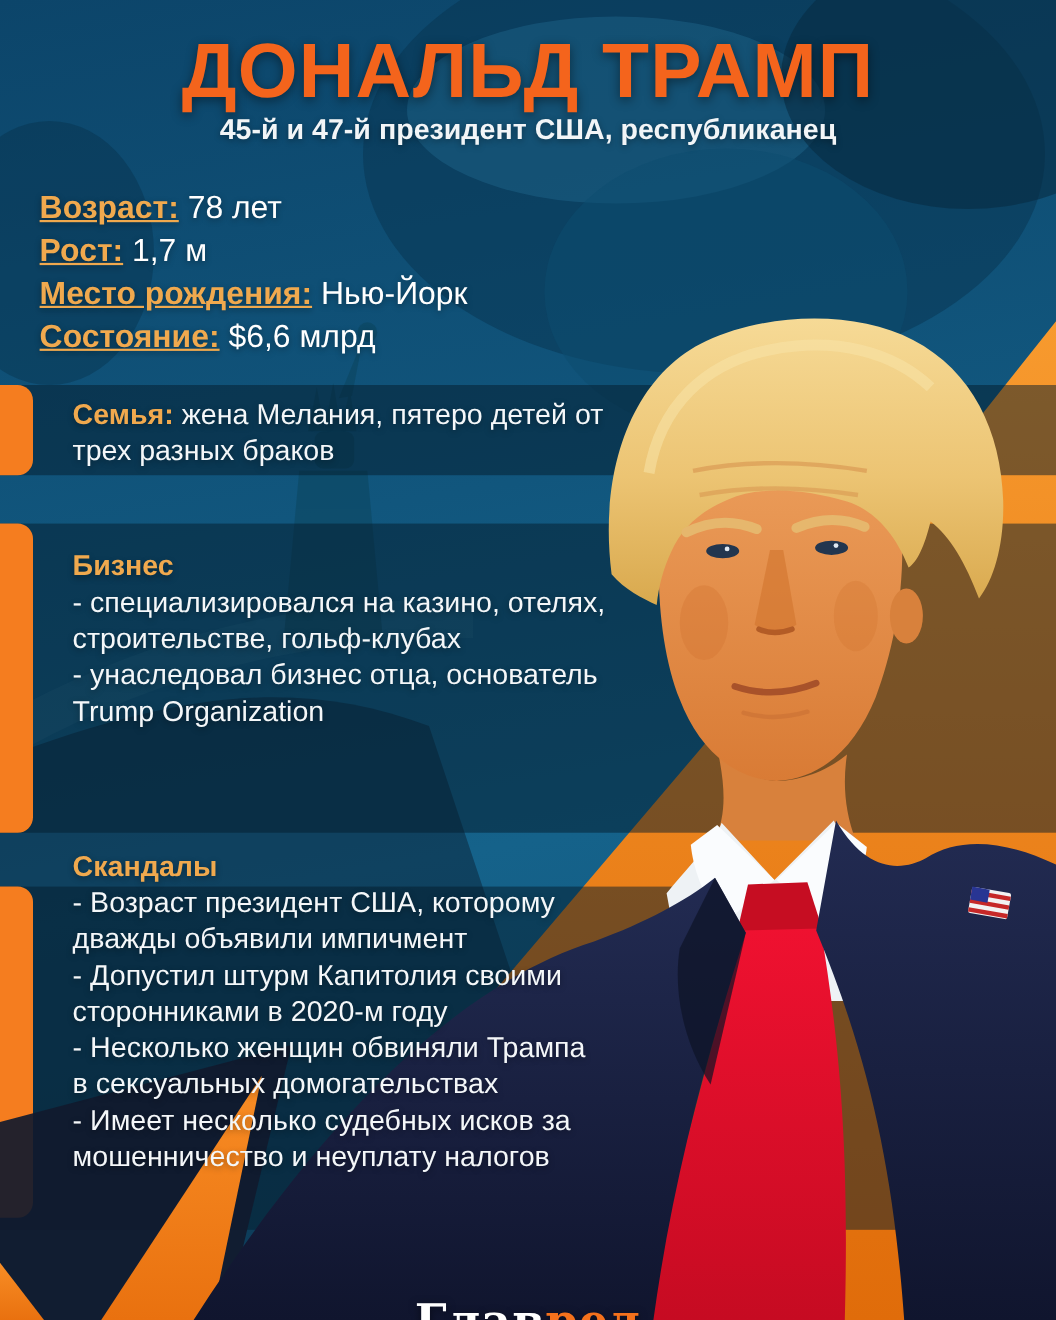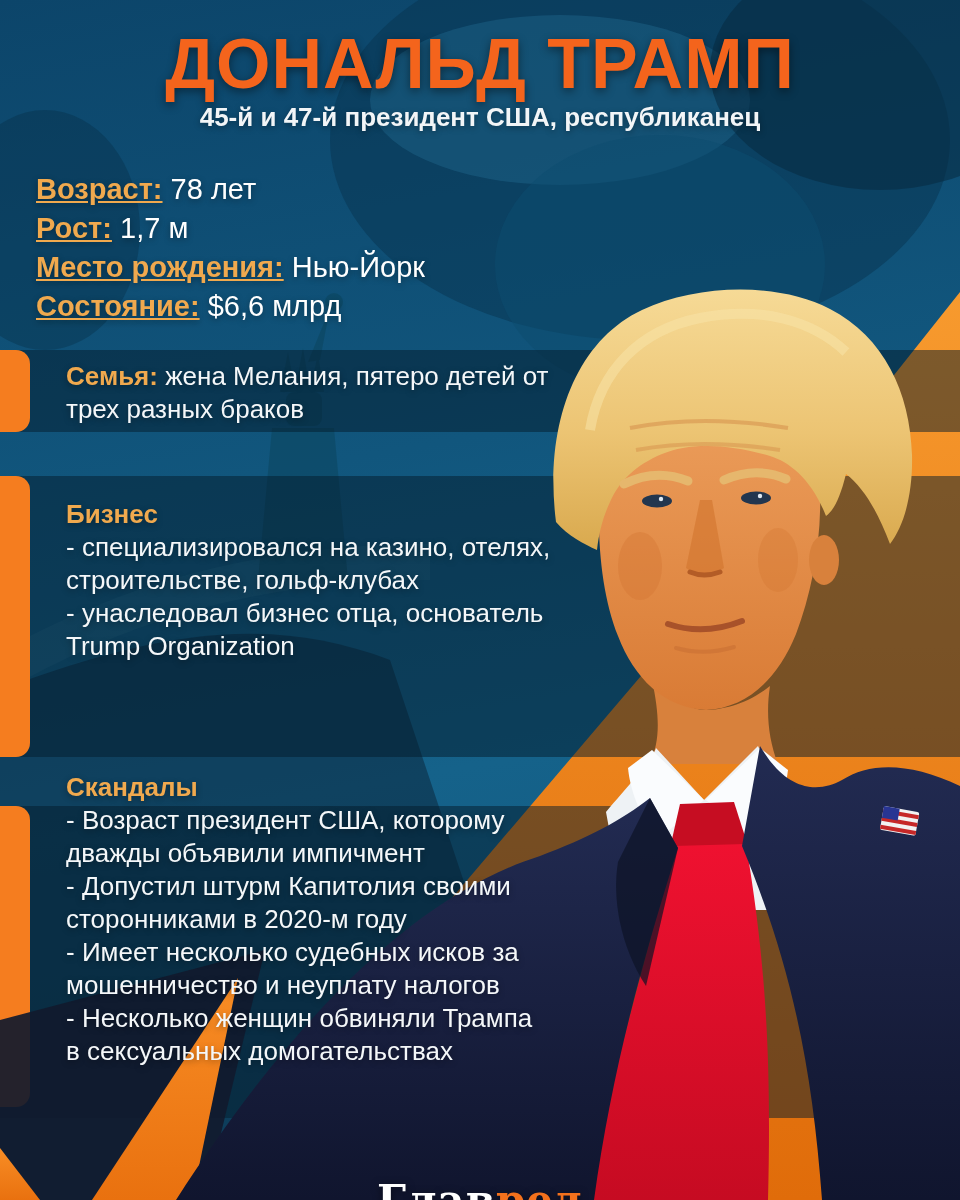--- a/index.html
+++ b/index.html
@@ -193,21 +193,21 @@
   <div class="txt band-text business-text">
     <p class="sec-title">Бизнес</p>
     <p>- специализировался на казино, отелях, строительстве, гольф-клубах</p>
     <p>- унаследовал бизнес отца, основатель Trump Organization</p>
   </div>
 
   <div class="txt band-text scandals-text">
     <p class="sec-title">Скандалы</p>
     <p>- Возраст президент США, которому дважды объявили импичмент</p>
     <p>- Допустил штурм Капитолия своими сторонниками в 2020-м году</p>
+    <p>- Несколько женщин обвиняли Трампа в сексуальных домогательствах</p>
     <p>- Имеет несколько судебных исков за мошенничество и неуплату налогов</p>
-    <p>- Несколько женщин обвиняли Трампа в сексуальных домогательствах</p>
   </div>
 
   <div class="txt logo">
     <span class="logo-part1">Глав</span><span class="logo-part2">ред</span>
   </div>
 
 </div>
 
 </body></html>

